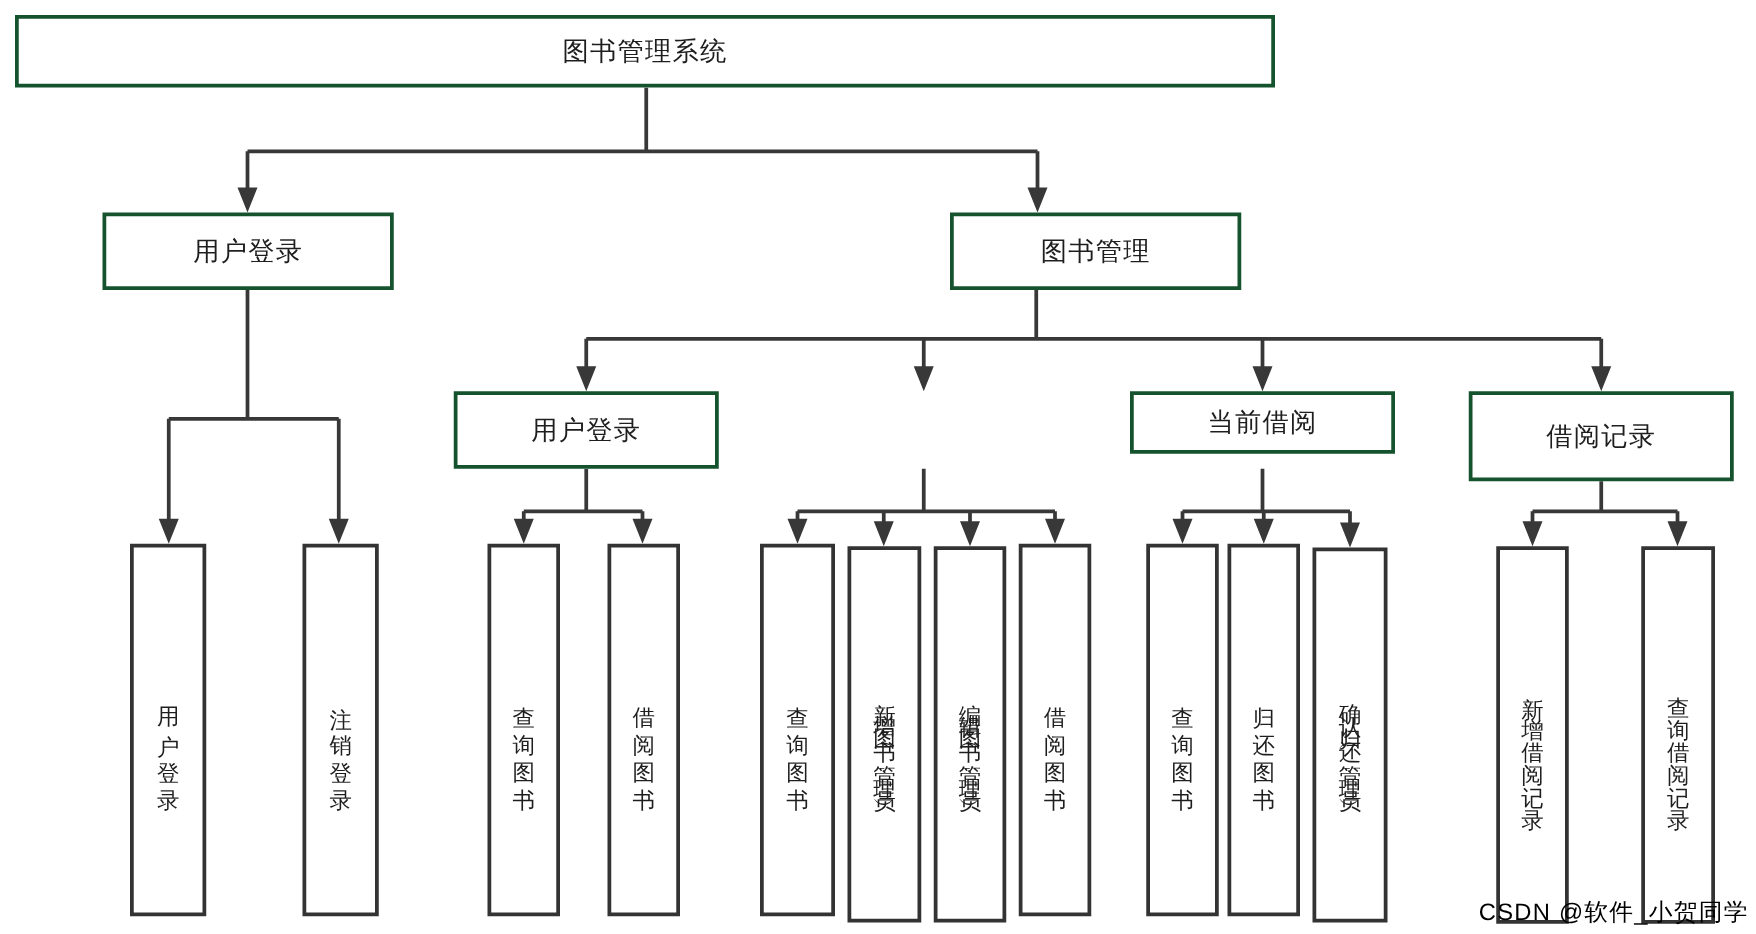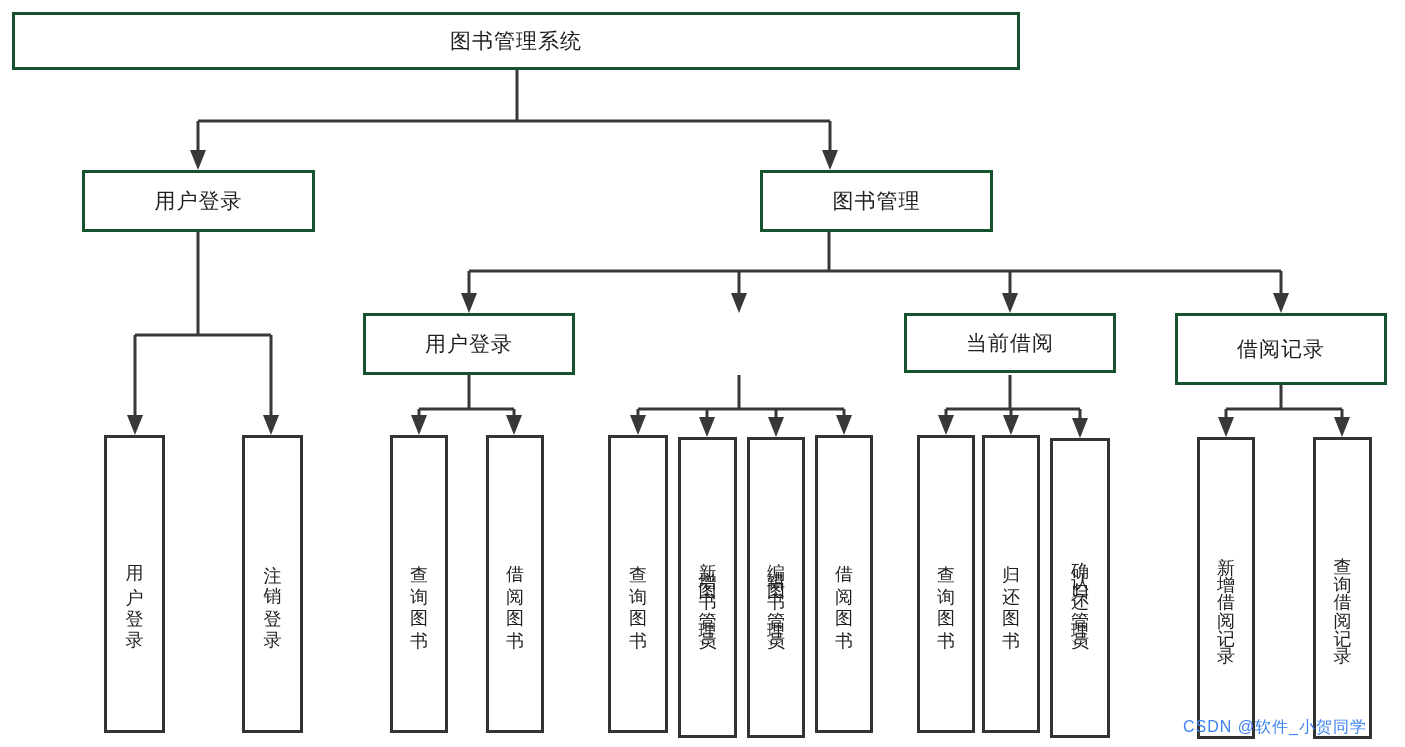--- a/index.html
+++ b/index.html
@@ -48,22 +48,22 @@
     color: #1e1e1e;
     line-height: 1;
   }
   .gap-lg .vtext { letter-spacing: 22px; margin-bottom: -22px; }
   .gap-md .vtext { letter-spacing: 18px; margin-bottom: -18px; }
   .gap-sm .vtext { letter-spacing: 10px; margin-bottom: -10px; }
   .watermark {
     position: absolute;
     left: 1183px;
     top: 717px;
-    font-size: 16px;
-    color: #3b82f6;
+    font-size: 19px;
+    color: #000000;
     white-space: nowrap;
     z-index: 5;
     letter-spacing: 1px;
   }
 </style>
 </head>
 <body>
 
 <div class="canvas">
 
@@ -94,21 +94,21 @@
   <div class="hnode" style="left:82px; top:170px; width:233px; height:62px;">
     <span>用户登录</span>
   </div>
   <div class="hnode" style="left:712px; top:170px; width:233px; height:62px;margin-left:48px;">
     <span>图书管理</span>
   </div>
 
   <div class="hnode" style="left:363px; top:313px; width:212px; height:62px;">
     <span>用户登录</span>
   </div>
-  <div class="hnode" style="left:904px; top:313px; width:212px; height:60px;">
+  <div class="hnode" style="left:904px; top:313px; width:212px; height:50px;">
     <span>当前借阅</span>
   </div>
   <div class="hnode" style="left:1175px; top:313px; width:212px; height:72px;">
     <span>借阅记录</span>
   </div>
 
   <div class="leaf gap-lg" style="left:104px; top:435px; width:61px; height:298px;">
     <span class="vtext">用户登录</span>
   </div>
   <div class="leaf gap-lg" style="left:242px; top:435px; width:61px; height:298px;">

